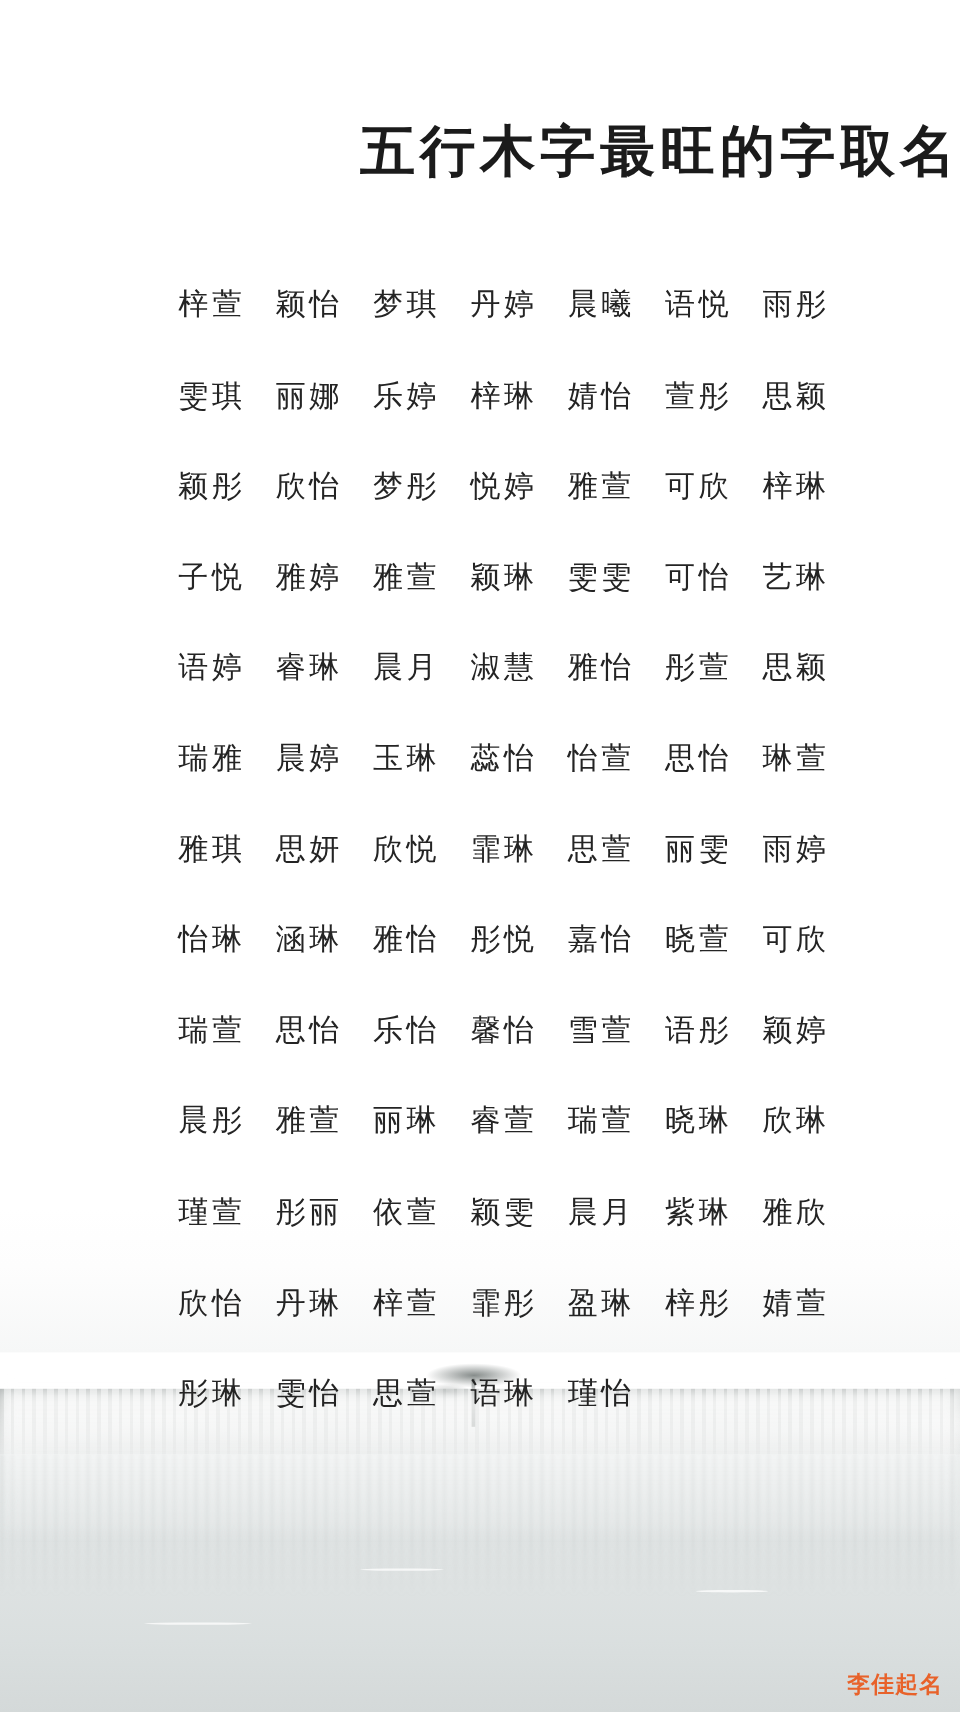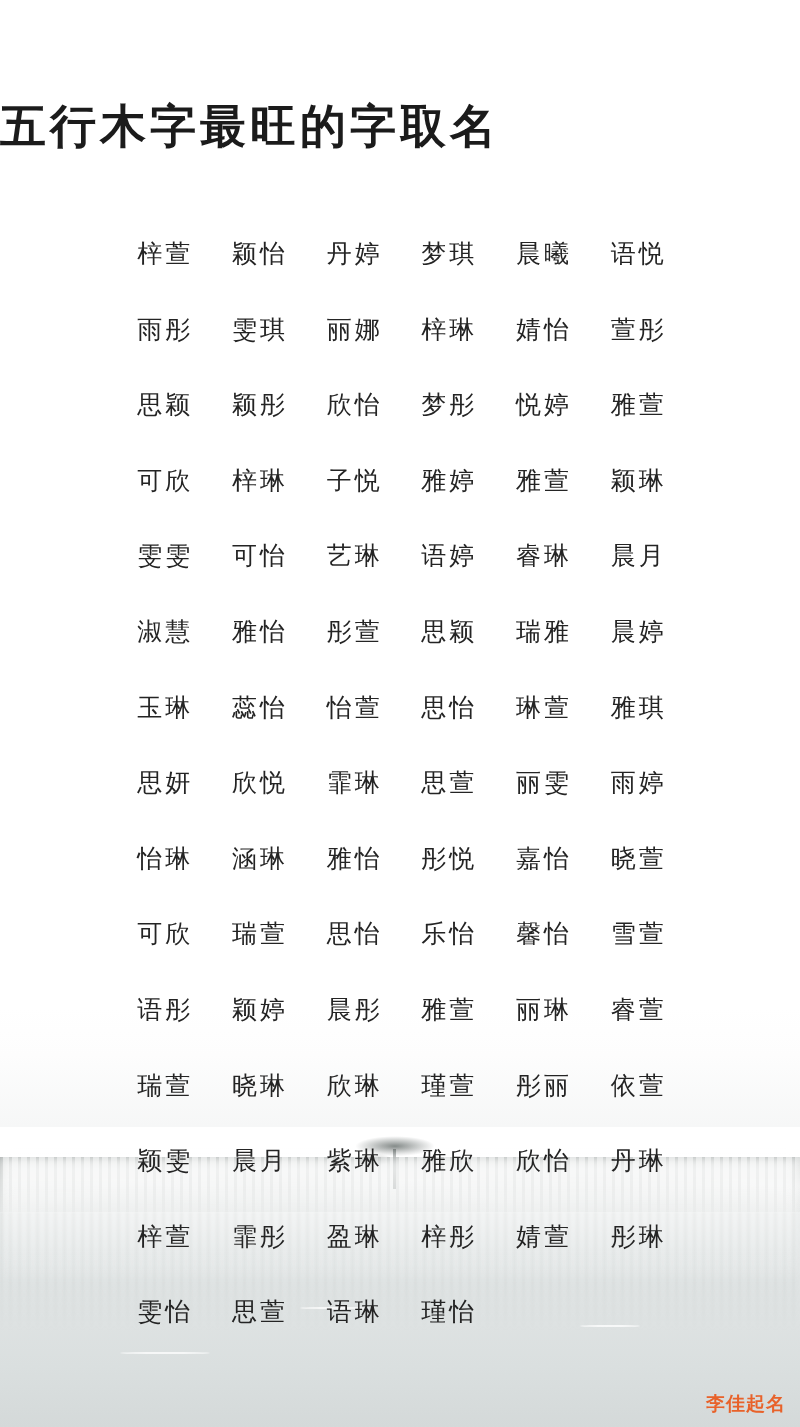--- a/index.html
+++ b/index.html
@@ -102,34 +102,34 @@
     z-index: 2;
     width: 800px;
     height: 1427px;
     box-sizing: border-box;
   }
   .title {
     position: absolute;
     top: 96px;
     left: 0;
     width: 800px;
-    text-align: left;
+    text-align: right;
     font-size: 46px;
     font-weight: bold;
     letter-spacing: 4px;
     color: #1b1b1b;
     font-family: "DejaVu Serif", "Liberation Serif", serif;
   }
   .name-grid {
     position: absolute;
     top: 216px;
-    left: 118px;
+    left: 136px;
     width: 568px;
     display: grid;
-    grid-template-columns: repeat(6, 1fr);
+    grid-template-columns: repeat(7, 1fr);
     row-gap: 0px;
   }
   .name-cell {
     height: 75.6px;
     line-height: 75.6px;
     text-align: center;
     font-size: 25px;
     letter-spacing: 3px;
     color: #242424;
     white-space: nowrap;
@@ -161,27 +161,28 @@
   <div class="ripple" style="left:300px; top:300px; width:70px;"></div>
   <div class="ripple" style="left:580px; top:318px; width:60px;"></div>
   <div class="ripple" style="left:120px; top:345px; width:90px;"></div>
 </div>
 
 <div class="page">
   <div class="title">五行木字最旺的字取名</div>
   <div class="name-grid">
       <div class="name-cell">梓萱</div>
       <div class="name-cell">颖怡</div>
+      <div class="name-cell">梦琪</div>
       <div class="name-cell">丹婷</div>
-      <div class="name-cell">梦琪</div>
       <div class="name-cell">晨曦</div>
       <div class="name-cell">语悦</div>
       <div class="name-cell">雨彤</div>
       <div class="name-cell">雯琪</div>
       <div class="name-cell">丽娜</div>
+      <div class="name-cell">乐婷</div>
       <div class="name-cell">梓琳</div>
       <div class="name-cell">婧怡</div>
       <div class="name-cell">萱彤</div>
       <div class="name-cell">思颖</div>
       <div class="name-cell">颖彤</div>
       <div class="name-cell">欣怡</div>
       <div class="name-cell">梦彤</div>
       <div class="name-cell">悦婷</div>
       <div class="name-cell">雅萱</div>
       <div class="name-cell">可欣</div>

